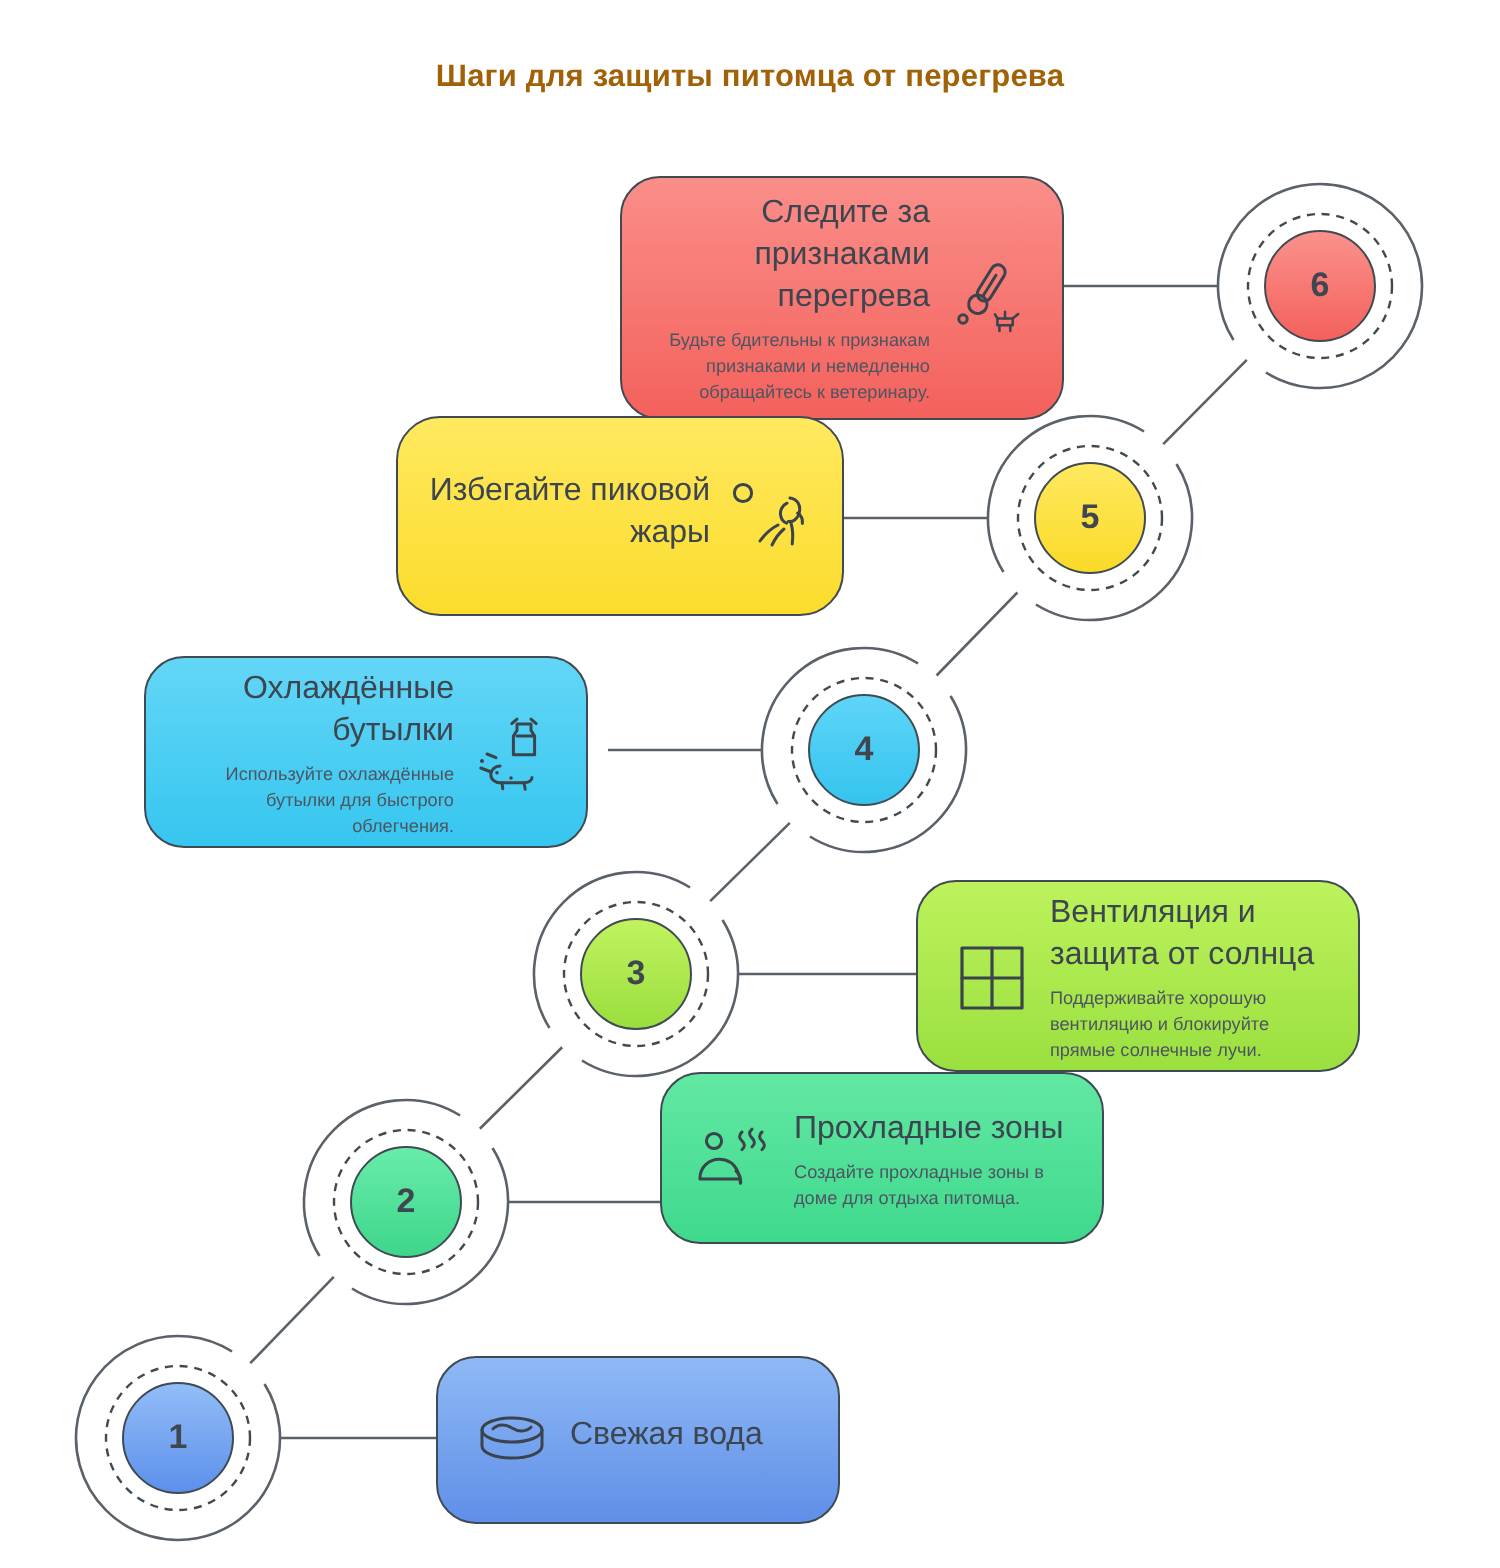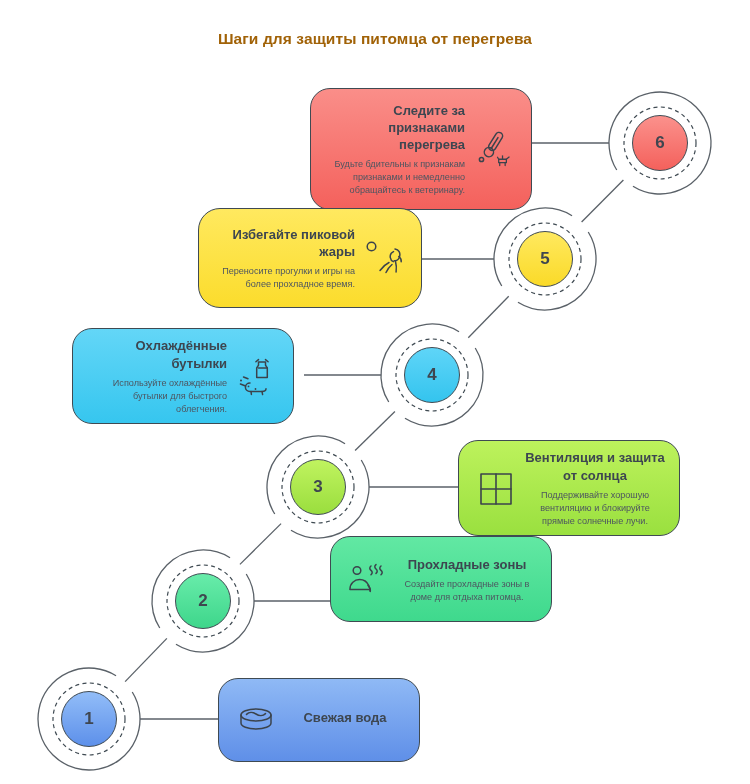--- a/index.html
+++ b/index.html
@@ -62,25 +62,25 @@
     height: 46px;
     display: flex;
     align-items: center;
     justify-content: center;
   }
   .card-icon svg { display: block; }
   .card-text {
     flex: 1 1 auto;
     min-width: 0;
   }
-  .card.left-icon .card-text { text-align: center; padding-left: 6px; }
+  .card.left-icon .card-text { text-align: left; padding-left: 6px; }
   .card.right-icon .card-text { text-align: right; padding-right: 6px; }
   .card-title {
-    font-size: 13px;
-    font-weight: bold;
+    font-size: 16px;
+    font-weight: normal;
     color: #3d4650;
     line-height: 1.32;
     margin-bottom: 5px;
   }
   .card-desc {
     font-size: 9.1px;
     color: #4d5560;
     line-height: 1.42;
   }
   
@@ -192,21 +192,20 @@
           <path d="M33 12 c4 0.5 5.5 4 4.6 7.5 c-0.8 3.2 -3.4 4.6 -5.4 4.2"></path>
           <path d="M31.5 14.6 c-2.2 1 -3.6 3.4 -3.2 6 c0.3 2 1.6 3.4 3 4"></path>
           <path d="M27 25.5 c-3 1.5 -6.5 4.5 -9 8"></path>
           <path d="M30 27.5 c-2.4 2 -4.6 5 -6 8"></path>
           <path d="M33.5 24.5 c1 3.5 1 7.5 0.6 10.5"></path>
           <path d="M36.8 19.5 c1.8 1.2 2.6 3.2 2.4 5.2"></path>
         </svg>
       </div>
       <div class="card-text">
         <div class="card-title">Избегайте пиковой жары</div>
-        <div class="card-desc">Переносите прогулки и игры на более прохладное время.</div>
       </div>
     </div>
   </div>
 
   <div class="card right-icon" style="left: 72px; top: 328px; width: 222px; height: 96px; background: linear-gradient(rgb(99, 214, 247), rgb(54, 198, 239)); border-color: rgb(63, 74, 82);">
     <div class="card-inner">
       <div class="card-icon">
         <svg width="44" height="44" viewBox="0 0 44 44" fill="none" stroke="#3b434c" stroke-width="1.5" stroke-linecap="round" stroke-linejoin="round">
           <path d="M24.5 7 h7 v3.2 l1.8 2.8 v9.4 h-10.6 v-9.4 l1.8 -2.8 z"></path>
           <line x1="24.5" y1="13" x2="33.3" y2="13"></line>

